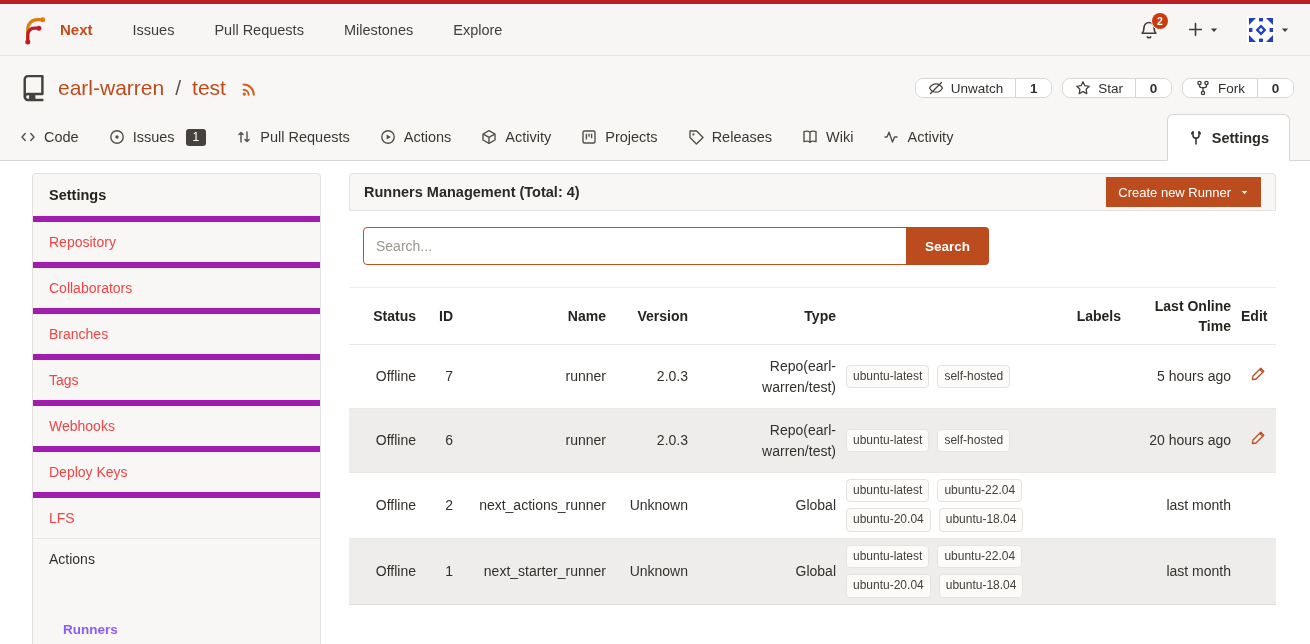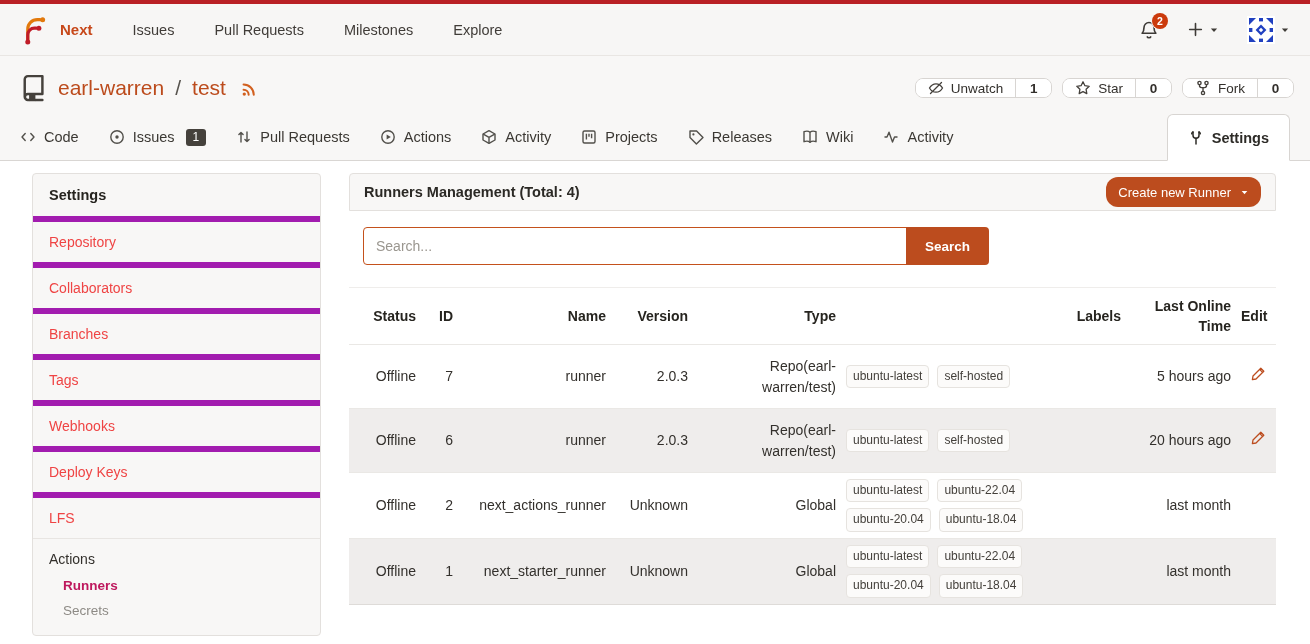--- a/index.html
+++ b/index.html
@@ -60,32 +60,32 @@
 
   
   .content { display:flex; padding:12px 34px 0 32px; gap:28px; background:#fff; }
 
   .sidebar { width:289px; background:#f8f7f6; border:1px solid #e3e0dd; border-radius:4px; align-self:flex-start; }
   .sb-header { padding:13px 16px; font-weight:bold; font-size:14.5px; color:#26241f; }
   .sb-item { padding:12px 16px; border-top:6px solid #a21caf; font-size:14px; color:#ef4444; cursor:pointer; }
   .sb-group { border-top:1px solid #e8e5e2; padding:12px 0 12px 0; }
   .sb-group-label { padding:0 16px 6px 16px; font-size:14px; color:#33302c; cursor:pointer; }
   .sb-sub { padding:5px 16px 5px 30px; font-size:13.5px; color:#33302c; cursor:pointer; }
-  .sb-sub.active { font-weight:bold; color:#be185d; }
+  .sb-sub.active { font-weight:bold; color:#8b5cf6;margin-top:44px; }
   .sb-sub.muted { color:#8d8a85; }
 
   .main { flex:1; min-width:0; }
   .panel-header {
     display:flex; align-items:center; justify-content:space-between;
     background:#f8f7f6; border:1px solid #e3e0dd; border-radius:4px 4px 0 0;
     height:38px; padding:12px 14px;
   }
   .panel-title { font-weight:bold; font-size:14.5px; color:#2b2925; }
   .create-btn {
-    background:var(--accent); color:#fff; border:none; border-radius:12px;
+    background:var(--accent); color:#fff; border:none; border-radius:0;
     height:30px; padding:0 12px; font-size:13px; display:flex; align-items:center; gap:9px;
     cursor:pointer; font-family:inherit;
   }
   .search-row { display:flex; padding:16px 14px 14px 14px; }
   .search-input {
     width:544px; height:38px; border:1px solid #c4511c; border-radius:4px 0 0 4px;
     padding:0 12px; font-size:14px; outline:none; color:#333; font-family:inherit; background:#fff;
   }
   .search-input::placeholder { color:#9a968f; }
   .search-btn {

